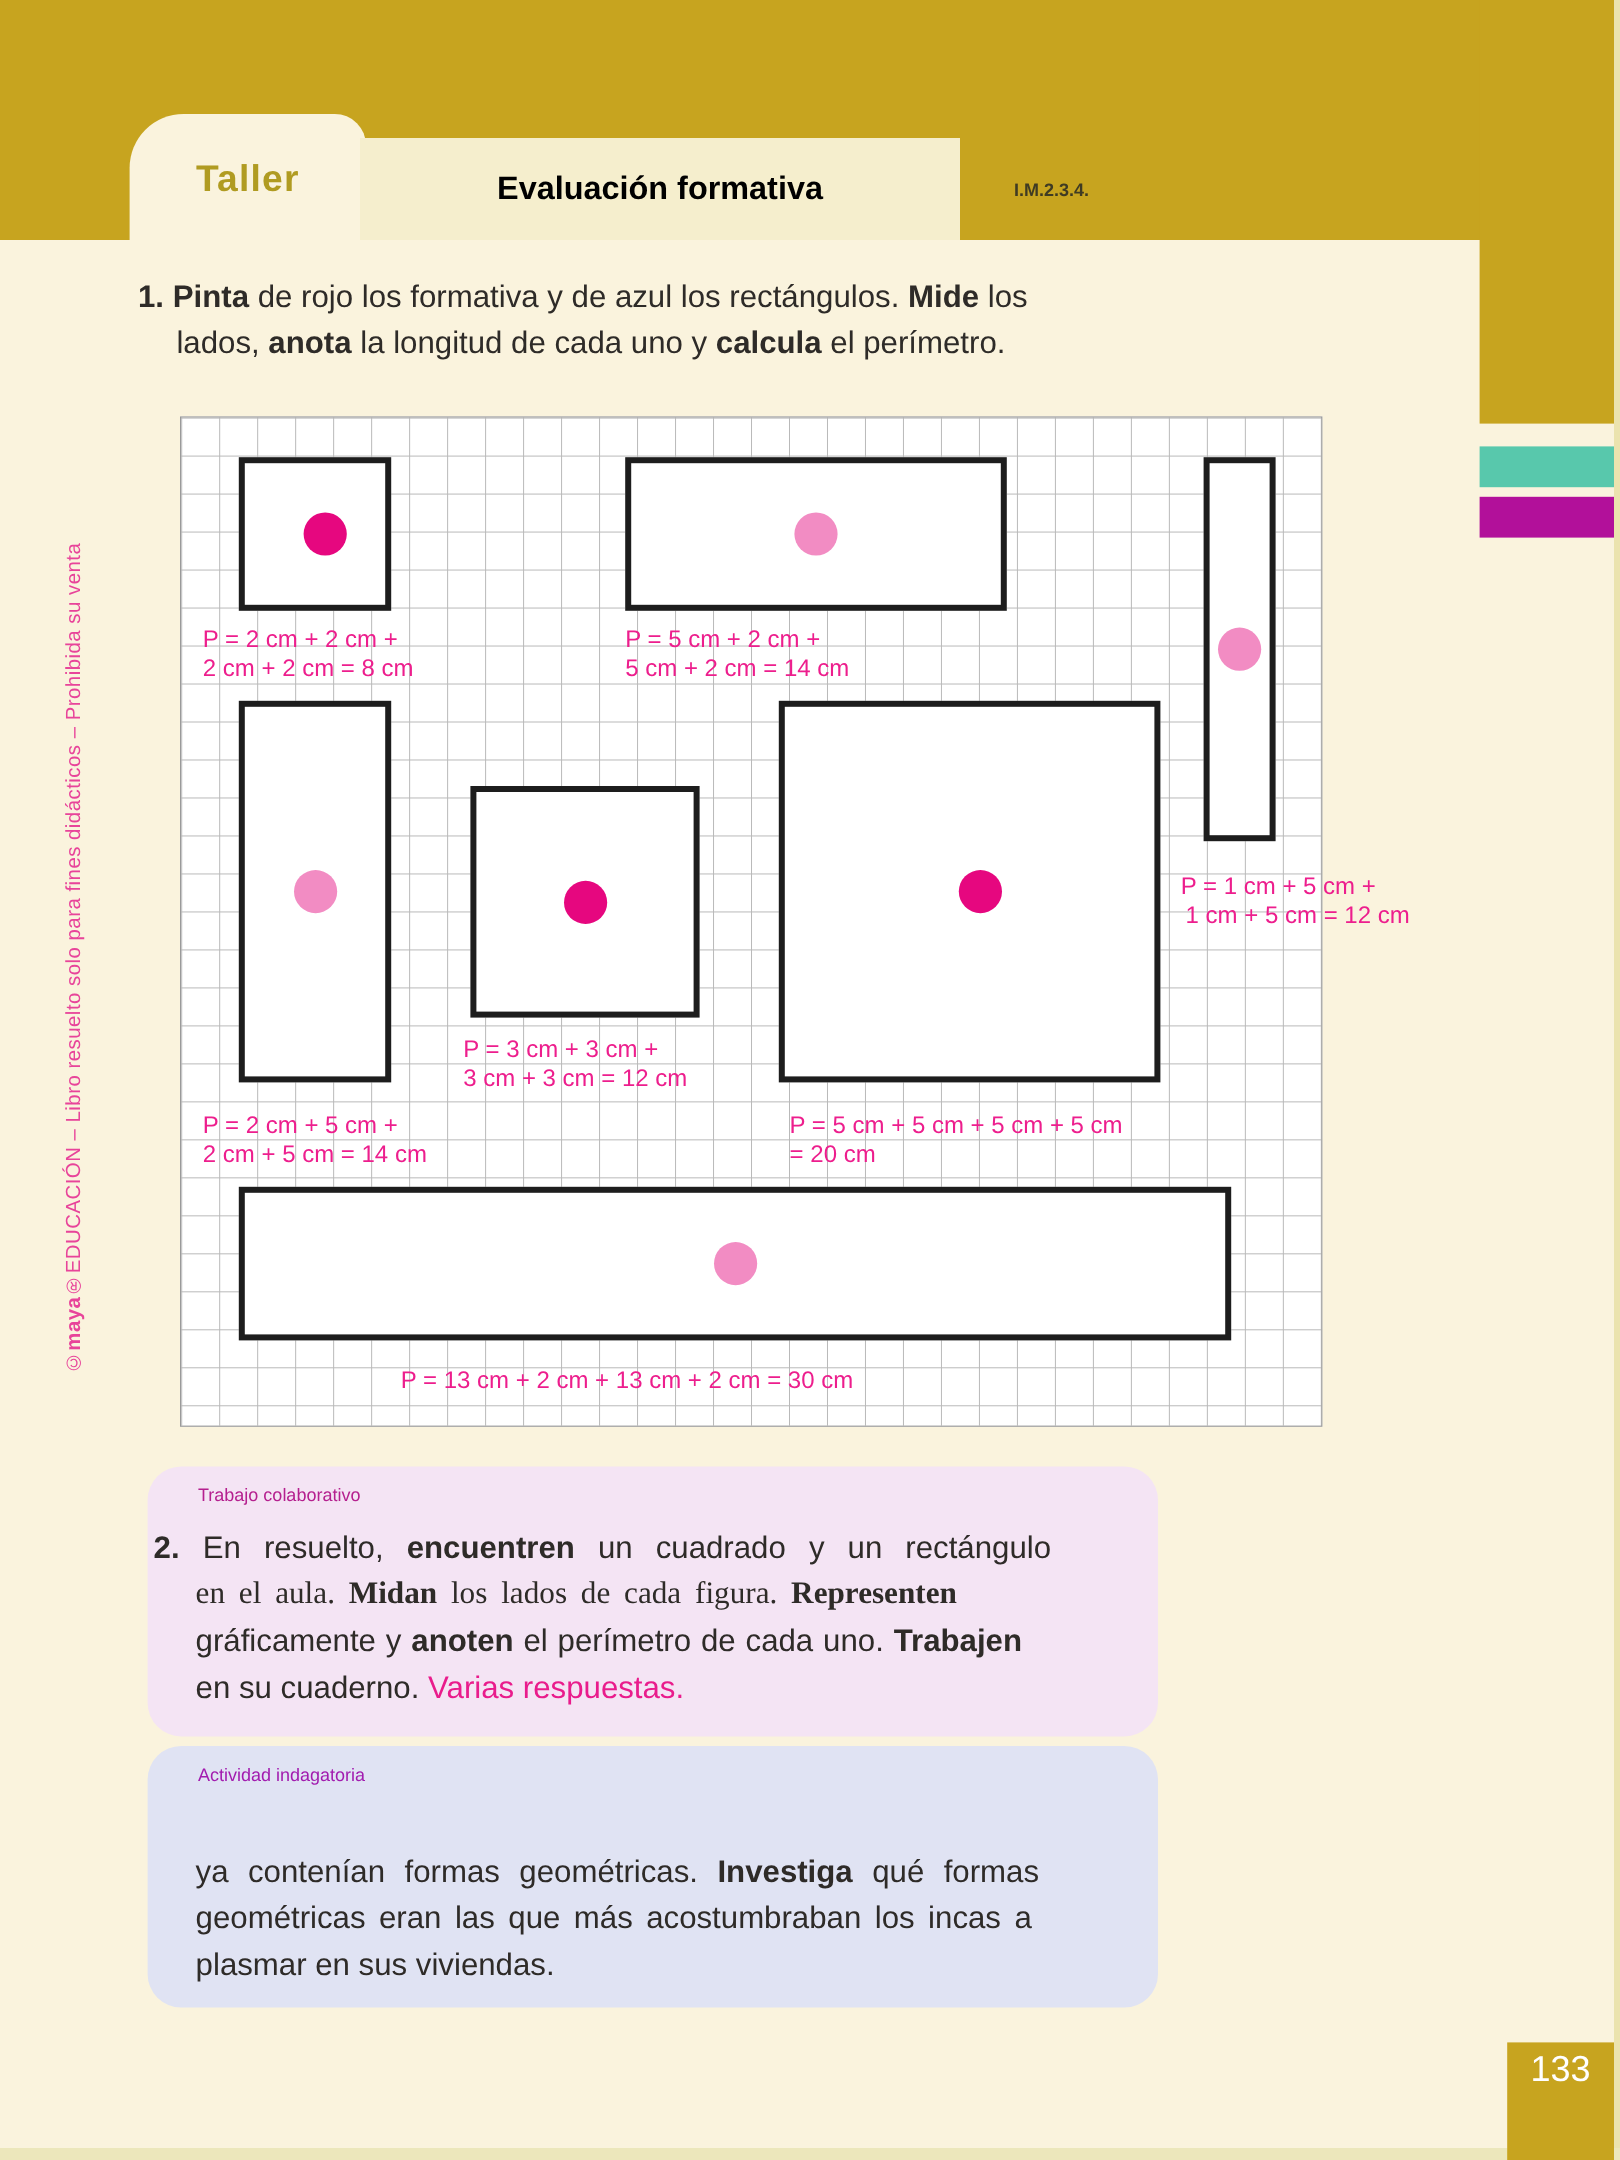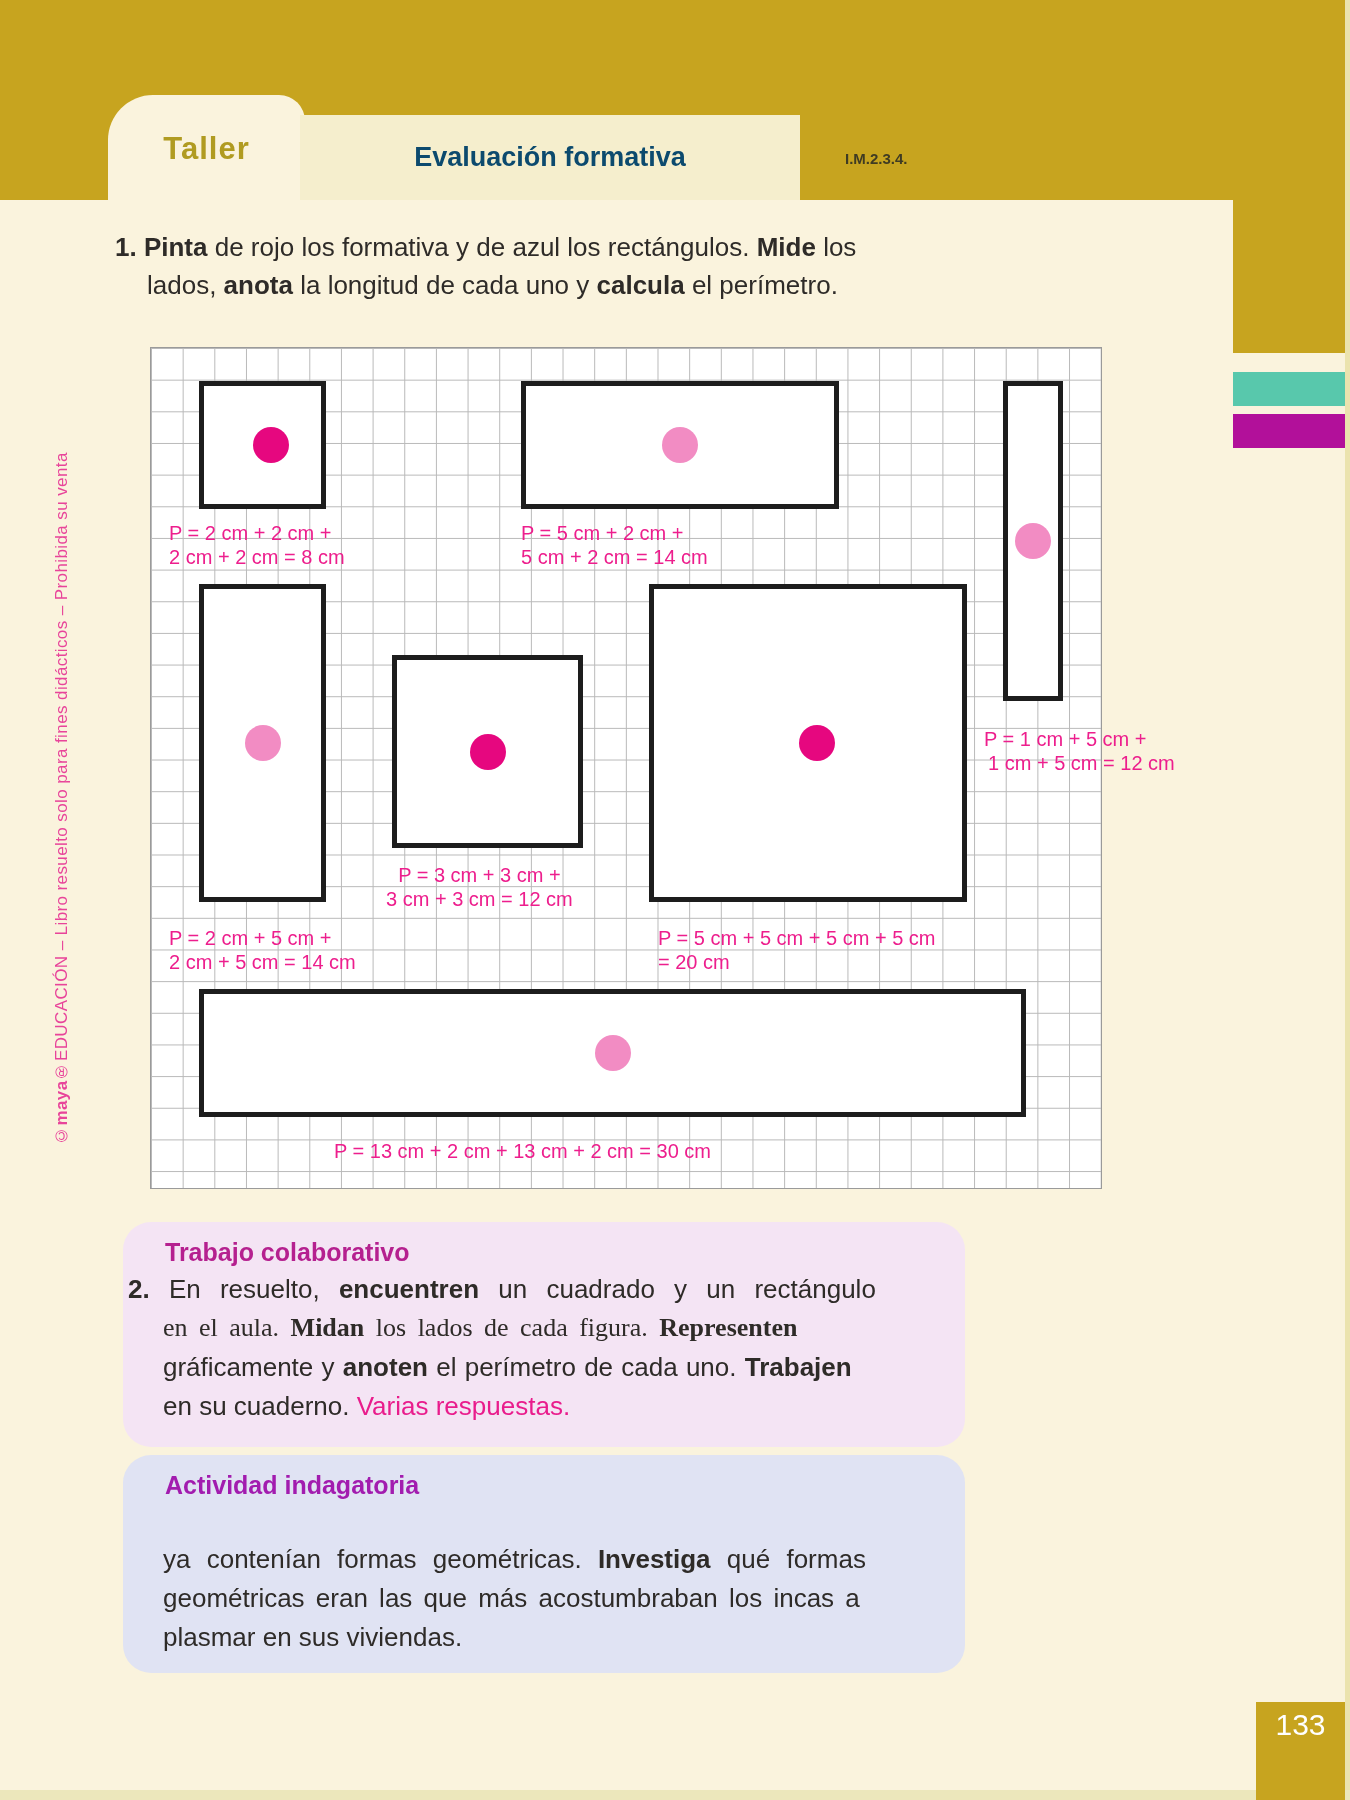--- a/index.html
+++ b/index.html
@@ -17,21 +17,21 @@
   .tab{
     position:absolute;left:108px;top:95px;width:197px;height:108px;
     background:#faf3dd;border-radius:45px 26px 0 0;
     display:flex;align-items:center;justify-content:center;
   }
   .tab-label{font-size:31px;font-weight:700;color:#b09b21;letter-spacing:1px;}
   .band{
     position:absolute;left:300px;top:115px;width:500px;height:85px;
     background:#f5eecd;display:flex;align-items:center;justify-content:center;
   }
-  .band-label{font-size:27px;font-weight:700;color:#0c4a6e;}
+  .band-label{font-size:27px;font-weight:700;color:#000000;}
   .code{position:absolute;left:845px;top:150px;font-size:15px;font-weight:600;color:#3f3b23;}
   .teal-bar{position:absolute;left:1233px;top:372px;width:112px;height:34px;background:#58c8ac;}
   .purple-bar{position:absolute;left:1233px;top:414px;width:112px;height:34px;background:#b2109a;}
   
   .ex-line{position:absolute;white-space:nowrap;font-size:26px;line-height:34px;}
   .num{font-weight:700;}
   .b{font-weight:700;}
   .pink-answer{color:#e91c8c;}
   
   .grid{
@@ -45,21 +45,21 @@
   }
   .shape{position:absolute;background:#ffffff;border:5px solid #1d1d1d;box-sizing:border-box;}
   .dot{position:absolute;width:36px;height:36px;border-radius:50%;transform:translate(-50%,-50%);}
   .dot-dark{background:#e6077f;}
   .dot-light{background:#f28cc3;}
   .plabel{position:absolute;color:#ed1e8d;font-size:20px;line-height:24px;white-space:nowrap;}
   
   .abox{position:absolute;left:123px;width:842px;border-radius:28px;}
   .collab-box{top:1222px;height:225px;background:#f4e4f4;}
   .inquiry-box{top:1455px;height:218px;background:#e0e3f3;}
-  .abox-title{position:absolute;left:42px;top:16px;font-size:25px;font-weight:700;}
+  .abox-title{position:absolute;left:42px;top:16px;font-size:15px;font-weight:400;}
   .collab-title{color:#b5208f;}
   .inquiry-title{color:#a21caf;}
   
   .side-txt{
     position:absolute;left:52px;top:430px;height:715px;
     writing-mode:vertical-rl;transform:rotate(180deg);
     font-size:17px;color:#e8449a;white-space:nowrap;letter-spacing:0.4px;
   }
   .side-txt .brand{font-weight:700;}
   
@@ -121,21 +121,21 @@
       <span class="dot dot-light" style="left:50%;top:50%;"></span>
     </div>
     <div class="plabel" style="left:18px;top:578px;">
       <div>P = 2 cm + 5 cm +</div>
       <div>2 cm + 5 cm = 14 cm</div>
     </div>
 
     <div class="shape" style="left:241px;top:307px;width:191px;height:193px;">
       <span class="dot dot-dark" style="left:50%;top:50%;"></span>
     </div>
-    <div class="plabel" style="left:235px;top:515px;text-align:center;">
+    <div class="plabel" style="left:235px;top:515px;">
       <div>P = 3 cm + 3 cm +</div>
       <div>3 cm + 3 cm = 12 cm</div>
     </div>
 
     <div class="shape" style="left:498px;top:236px;width:318px;height:318px;">
       <span class="dot dot-dark" style="left:53%;top:50%;"></span>
     </div>
     <div class="plabel" style="left:507px;top:578px;">
       <div>P = 5 cm + 5 cm + 5 cm + 5 cm</div>
       <div>= 20 cm</div>

